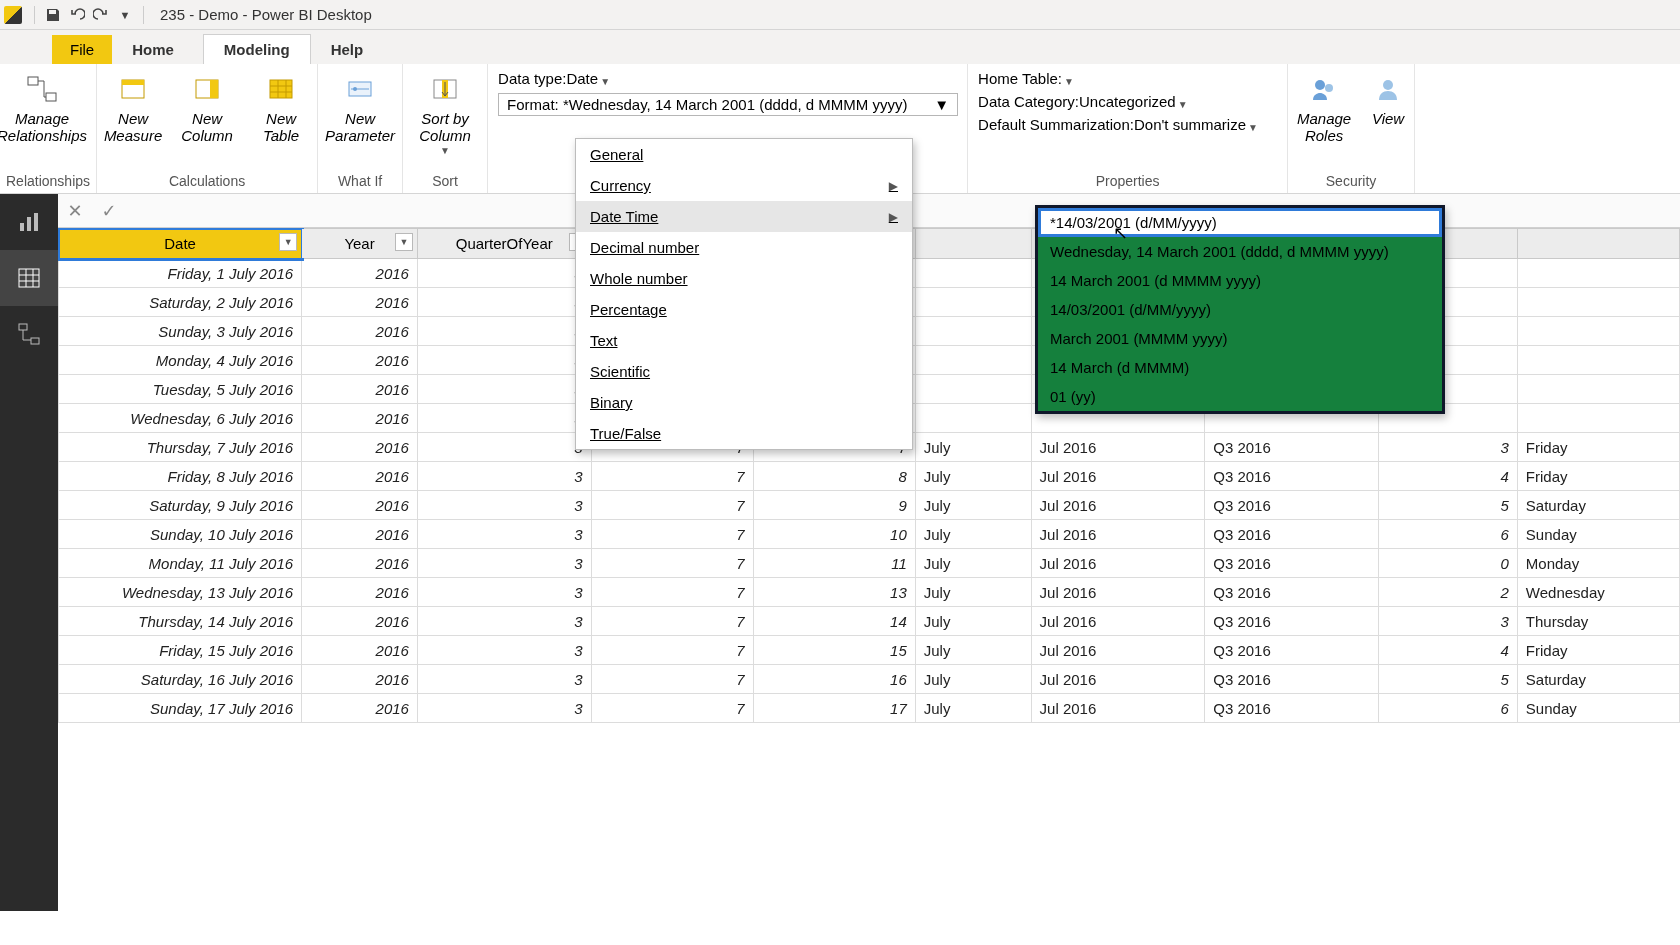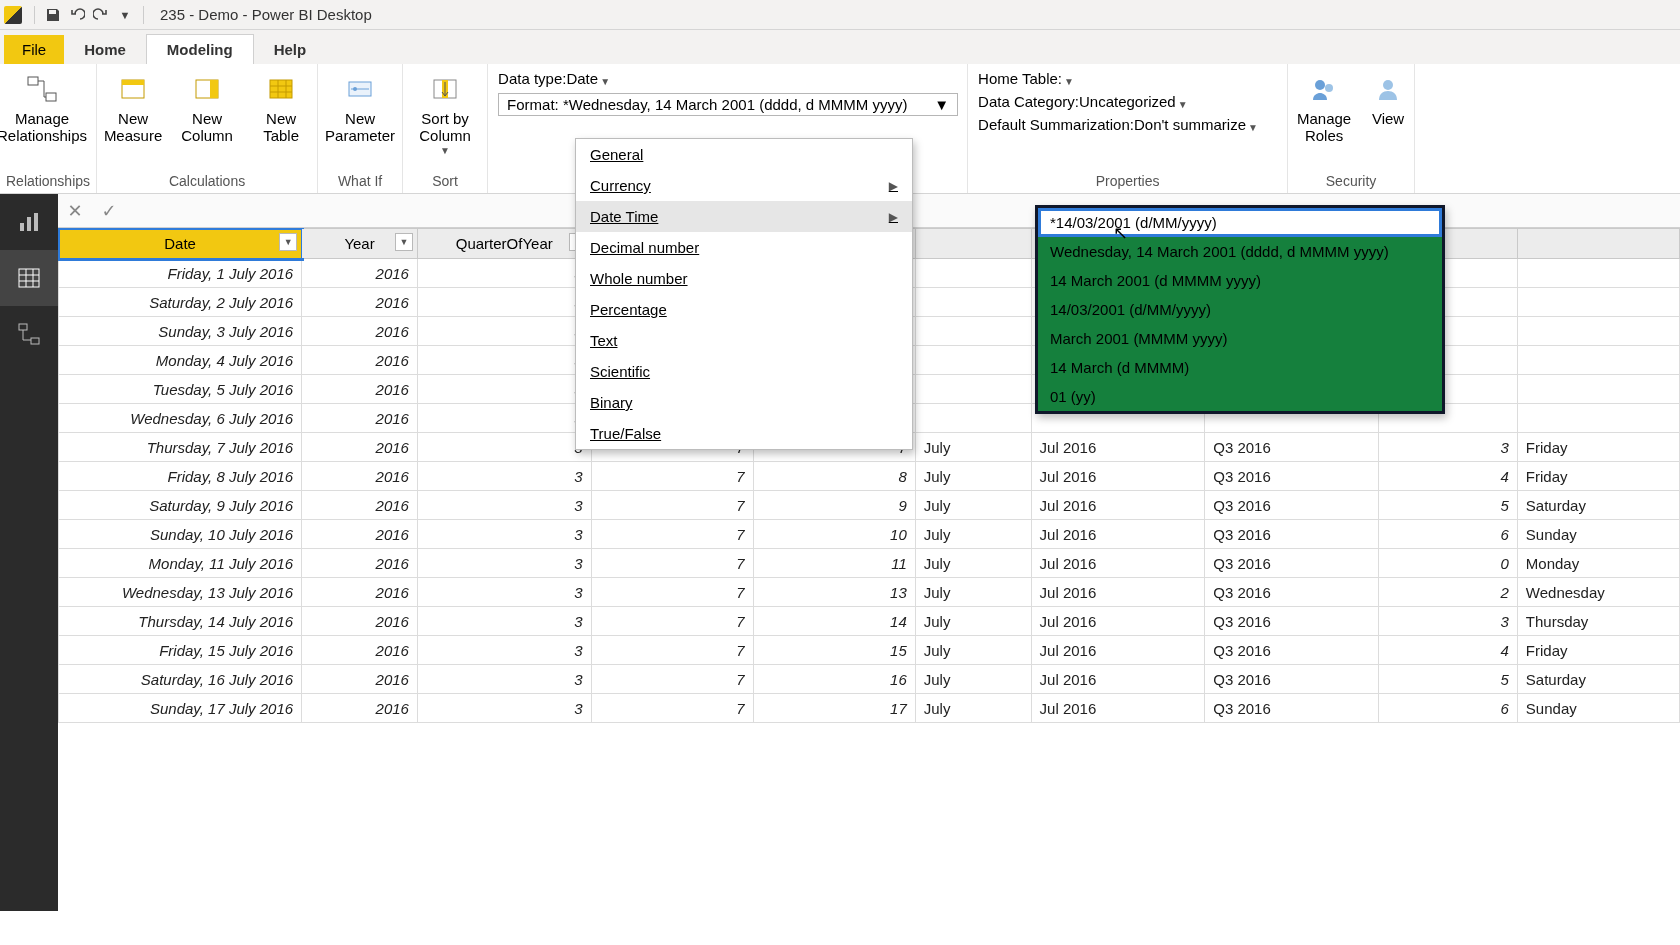--- a/index.html
+++ b/index.html
@@ -7,30 +7,30 @@
 
 
 .titlebar { display: flex; align-items: center; height: 30px; padding: 0 4px; background: #f3f2f1; border-bottom: 1px solid #d5d5d5; }
 .titlebar .app-icon { width:18px; height:18px; background: linear-gradient(135deg,#f2c811 50%,#333 50%); margin-right: 6px; border-radius:2px; }
 .titlebar .sep { width:1px; height:18px; background:#ccc; margin:0 6px; }
 .title-btn { width:24px; height:24px; display:flex; align-items:center; justify-content:center; color:#444; cursor:pointer; }
 .title-text { margin-left: 10px; color:#333; }
 
 
 .ribbon-tabs { display:flex; align-items:flex-end; height:34px; background:#f3f2f1; padding-left:4px; }
-.file-tab { background:#f2c811; color:#000; padding:6px 18px; font-weight:400; cursor:pointer; }
+.file-tab { background:#f2c811; color:#000; padding:6px 18px; font-weight:400; cursor:pointer;margin-left:48px; }
 .r-tab { padding:6px 20px; color:#333; cursor:pointer;font-weight:bold; }
-.r-tab.active { background:#fff; border:1px solid #d0d0d0; border-bottom:none; }
+.r-tab.active { background:#fff; border:1px solid #d0d0d0; border-bottom:none;margin-left:9px; }
 
 
 .ribbon { display:flex; height:130px; background:#fff; border-bottom:1px solid #d5d5d5; }
 .rgroup { display:flex; flex-direction:column; border-right:1px solid #e5e5e5; padding:4px 6px 0; }
 .rgroup-items { display:flex; flex:1; align-items:flex-start; gap:14px; padding-top:4px; }
 .rgroup-label { text-align:center; font-size:14px; color:#555; padding:2px 0 4px; }
-.rbtn { display:flex; flex-direction:column; align-items:center; width:72px; cursor:pointer; text-align:center; line-height:1.15; }
+.rbtn { display:flex; flex-direction:column; align-items:center; width:72px; cursor:pointer; text-align:center; line-height:1.15;font-style:italic; }
 .rbtn.narrow { width:60px; }
 .rbtn-icon { width:34px; height:34px; margin-bottom:4px; display:flex; align-items:center; justify-content:center; font-size:24px; }
 .rbtn-caret { font-size:10px; color:#555; }
 
 .props-col { display:flex; flex-direction:column; gap:6px; padding:6px 10px 0; font-size:15px; min-width:320px; }
 .props-row { display:flex; align-items:flex-end; gap:0; cursor:pointer; }
 .props-row .caret { font-size:10px; color:#555; margin-left:2px; }
 .format-row { border:1px solid #b6b6b6; padding:2px 8px; display:flex; justify-content:space-between; align-items:center; width:460px; }
 
 

